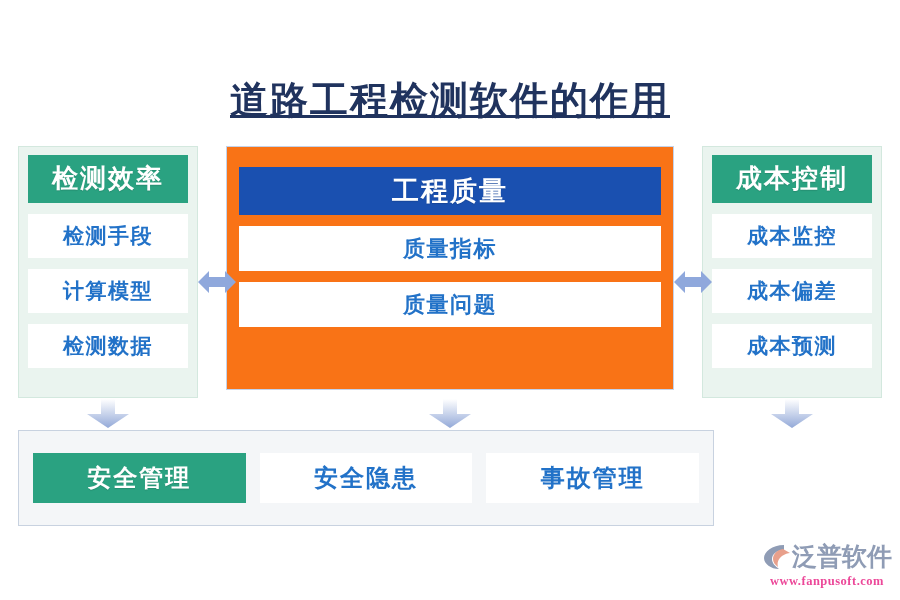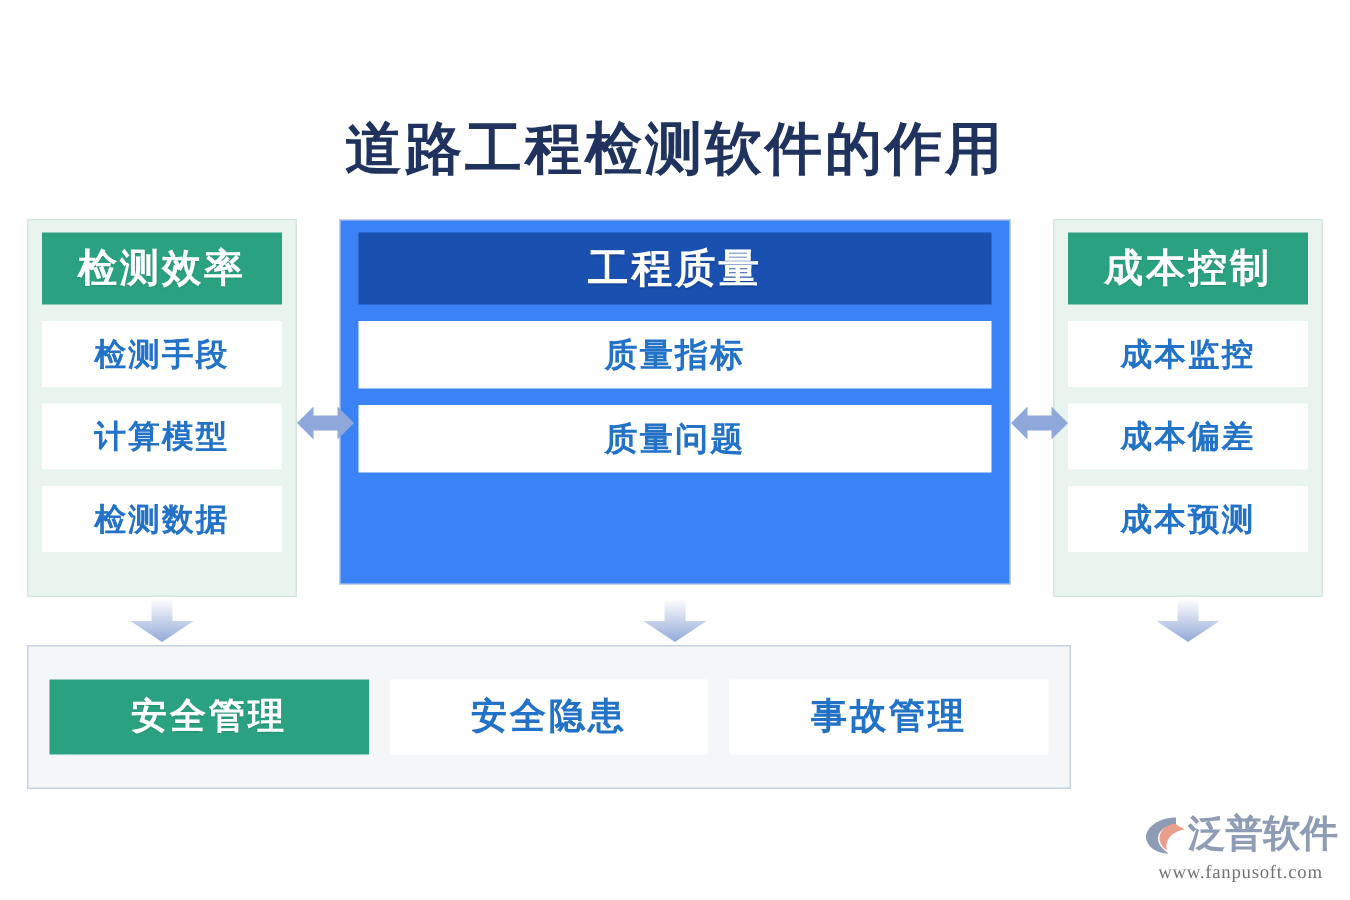--- a/index.html
+++ b/index.html
@@ -27,20 +27,21 @@
     left: 0;
     top: 78px;
     width: 900px;
     text-align: center;
     font-size: 38px;
     font-weight: bold;
     color: #20335e;
     letter-spacing: 2px;
     line-height: 1.2;
     font-family: "Liberation Serif", "DejaVu Serif", serif;
+    text-decoration: underline;
   }
 
   
   .panel {
     position: absolute;
     box-sizing: border-box;
     border: 1px solid #cfe2d9;
     background: #ebf5f0;
   }
   .panel.side {
@@ -52,23 +53,23 @@
     padding: 8px 9px;
   }
   .panel.left  { left: 18px; }
   .panel.right { left: 702px; }
 
   .panel.center {
     left: 226px;
     top: 146px;
     width: 448px;
     height: 244px;
-    background: #3b82f6;
+    background: #f97316;
     border: 1px solid #c3d2ea;
-    padding: 8px 12px;
+    padding: 20px 12px;
   }
 
   
   .head {
     box-sizing: border-box;
     height: 48px;
     line-height: 48px;
     text-align: center;
     color: #ffffff;
     font-weight: bold;
@@ -182,24 +183,25 @@
     font-weight: bold;
     color: #8f9cb5;
     letter-spacing: 0px;
     line-height: 30px;
     font-family: "Liberation Serif", "DejaVu Serif", serif;
     text-align: center;
   }
   .logo-url {
     margin-top: 1px;
     font-size: 12.5px;
-    color: #737373;
+    color: #ec4899;
     letter-spacing: 0.5px;
     font-family: "Liberation Serif", "DejaVu Serif", serif;
     text-align: center;
+    font-weight: bold;
   }
 </style>
 </head>
 <body>
 
 <div id="diagram">
 
   <div class="page-title">道路工程检测软件的作用</div>
 
   <div class="panel side left">

